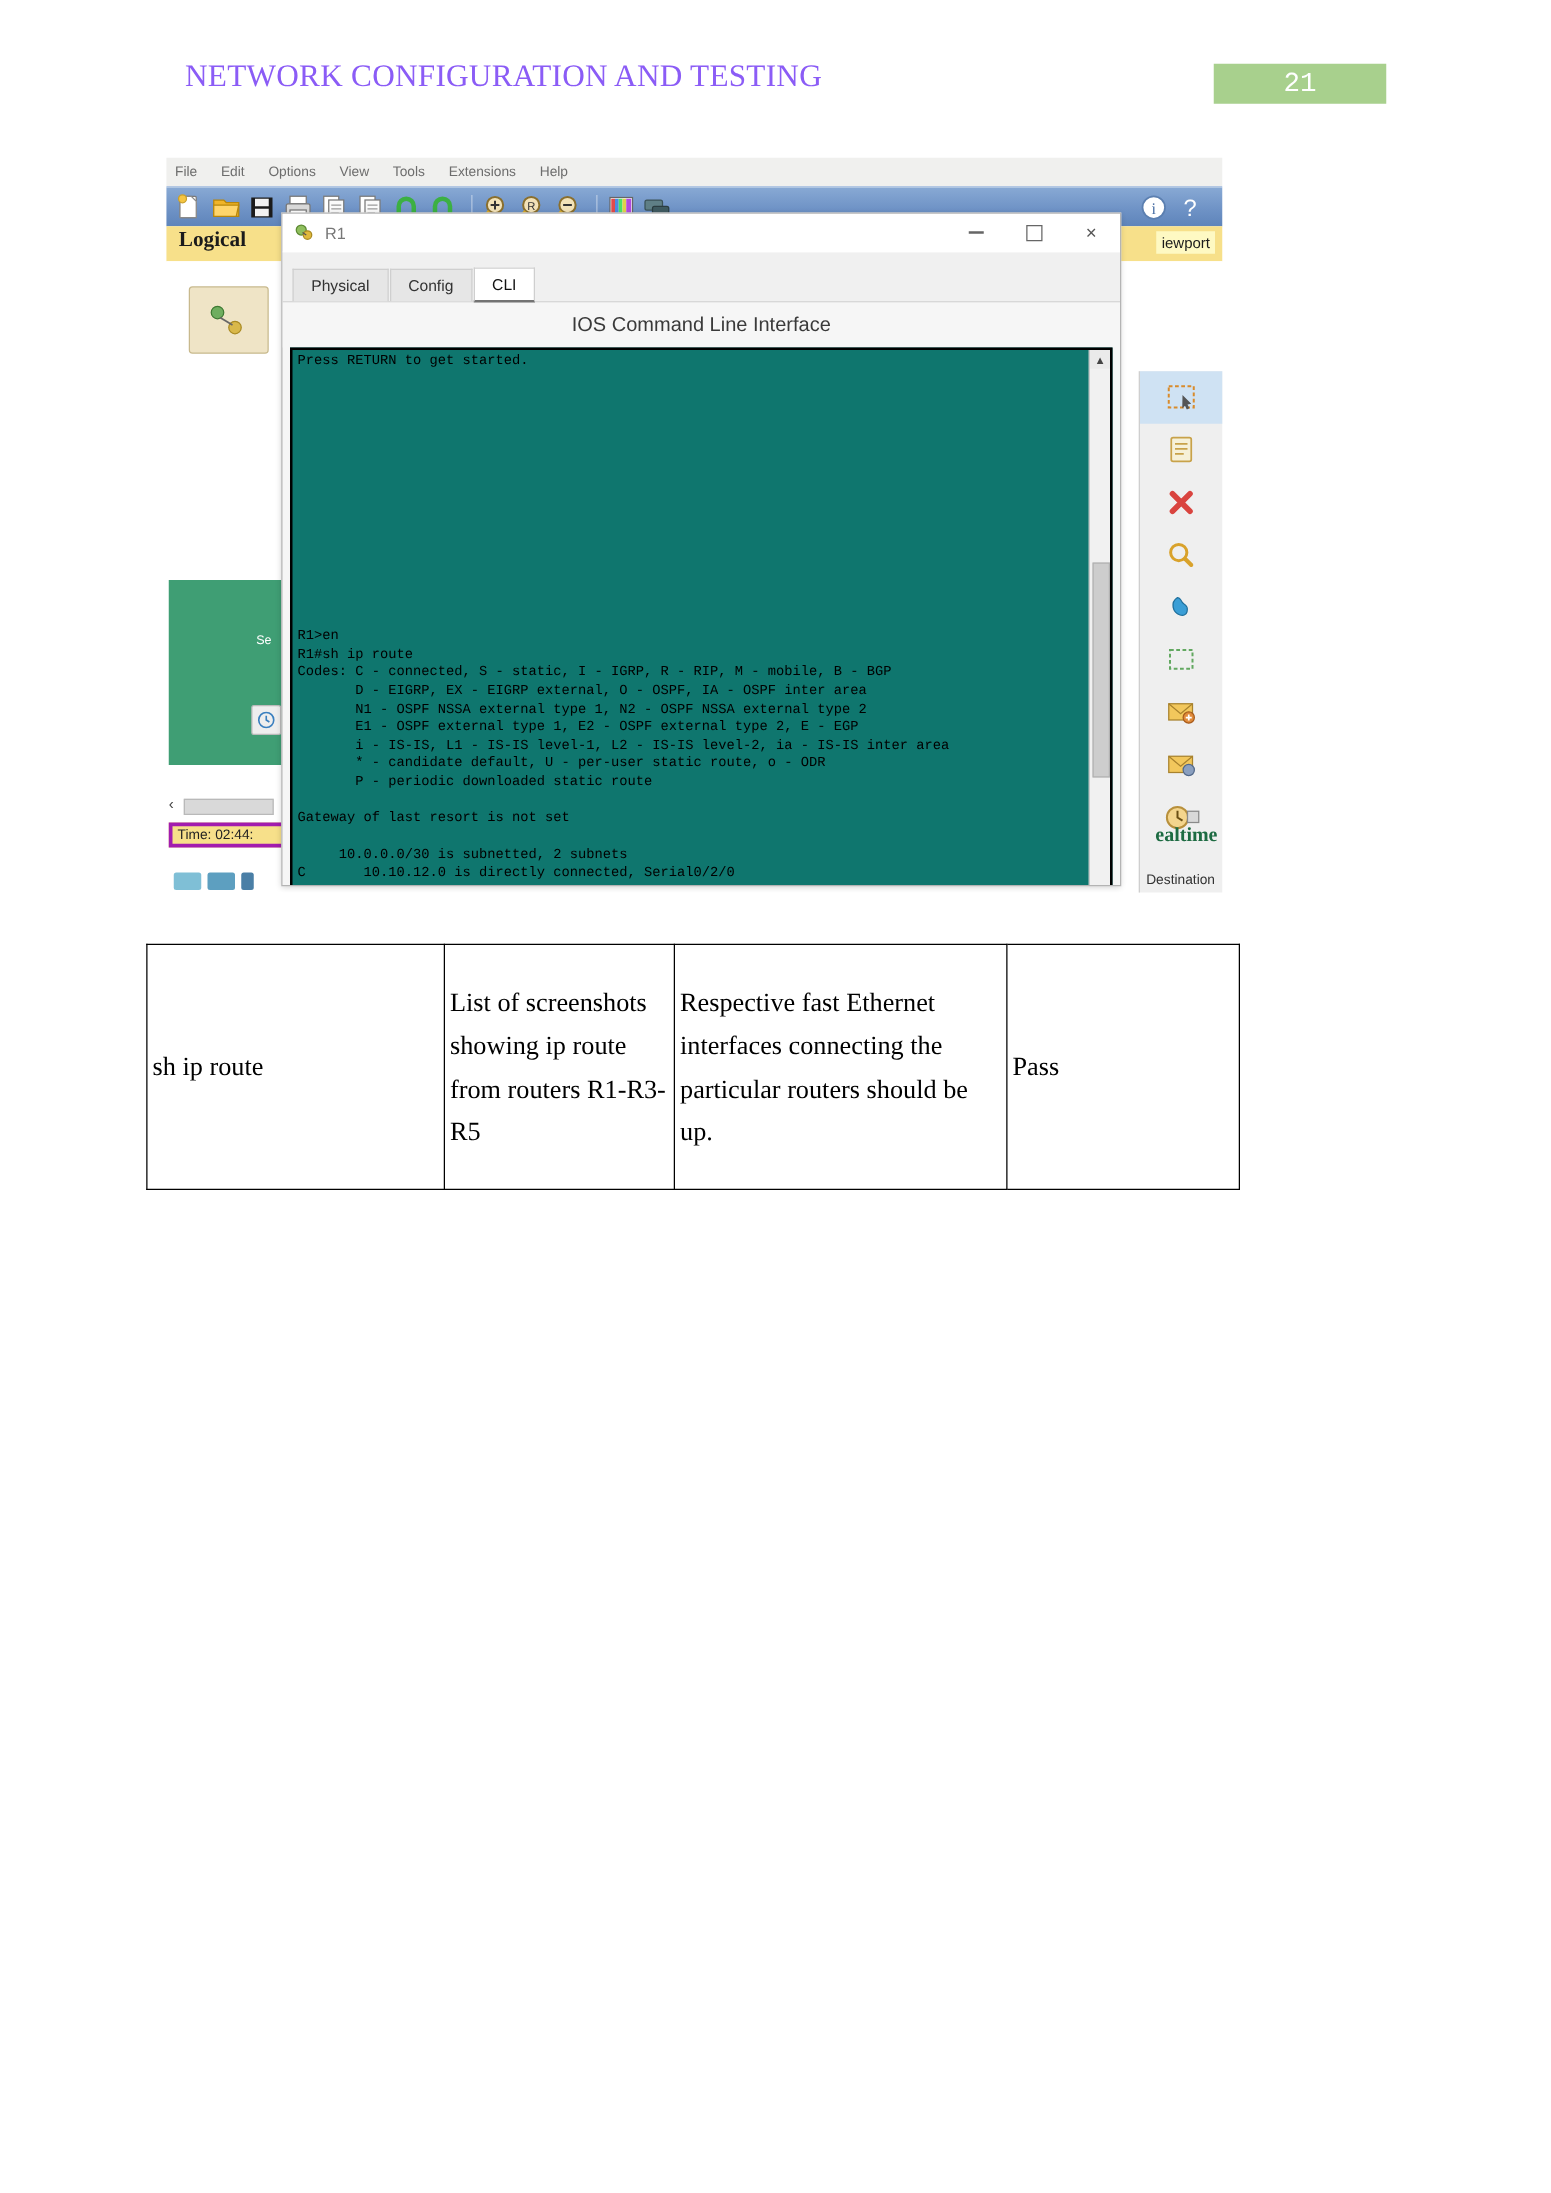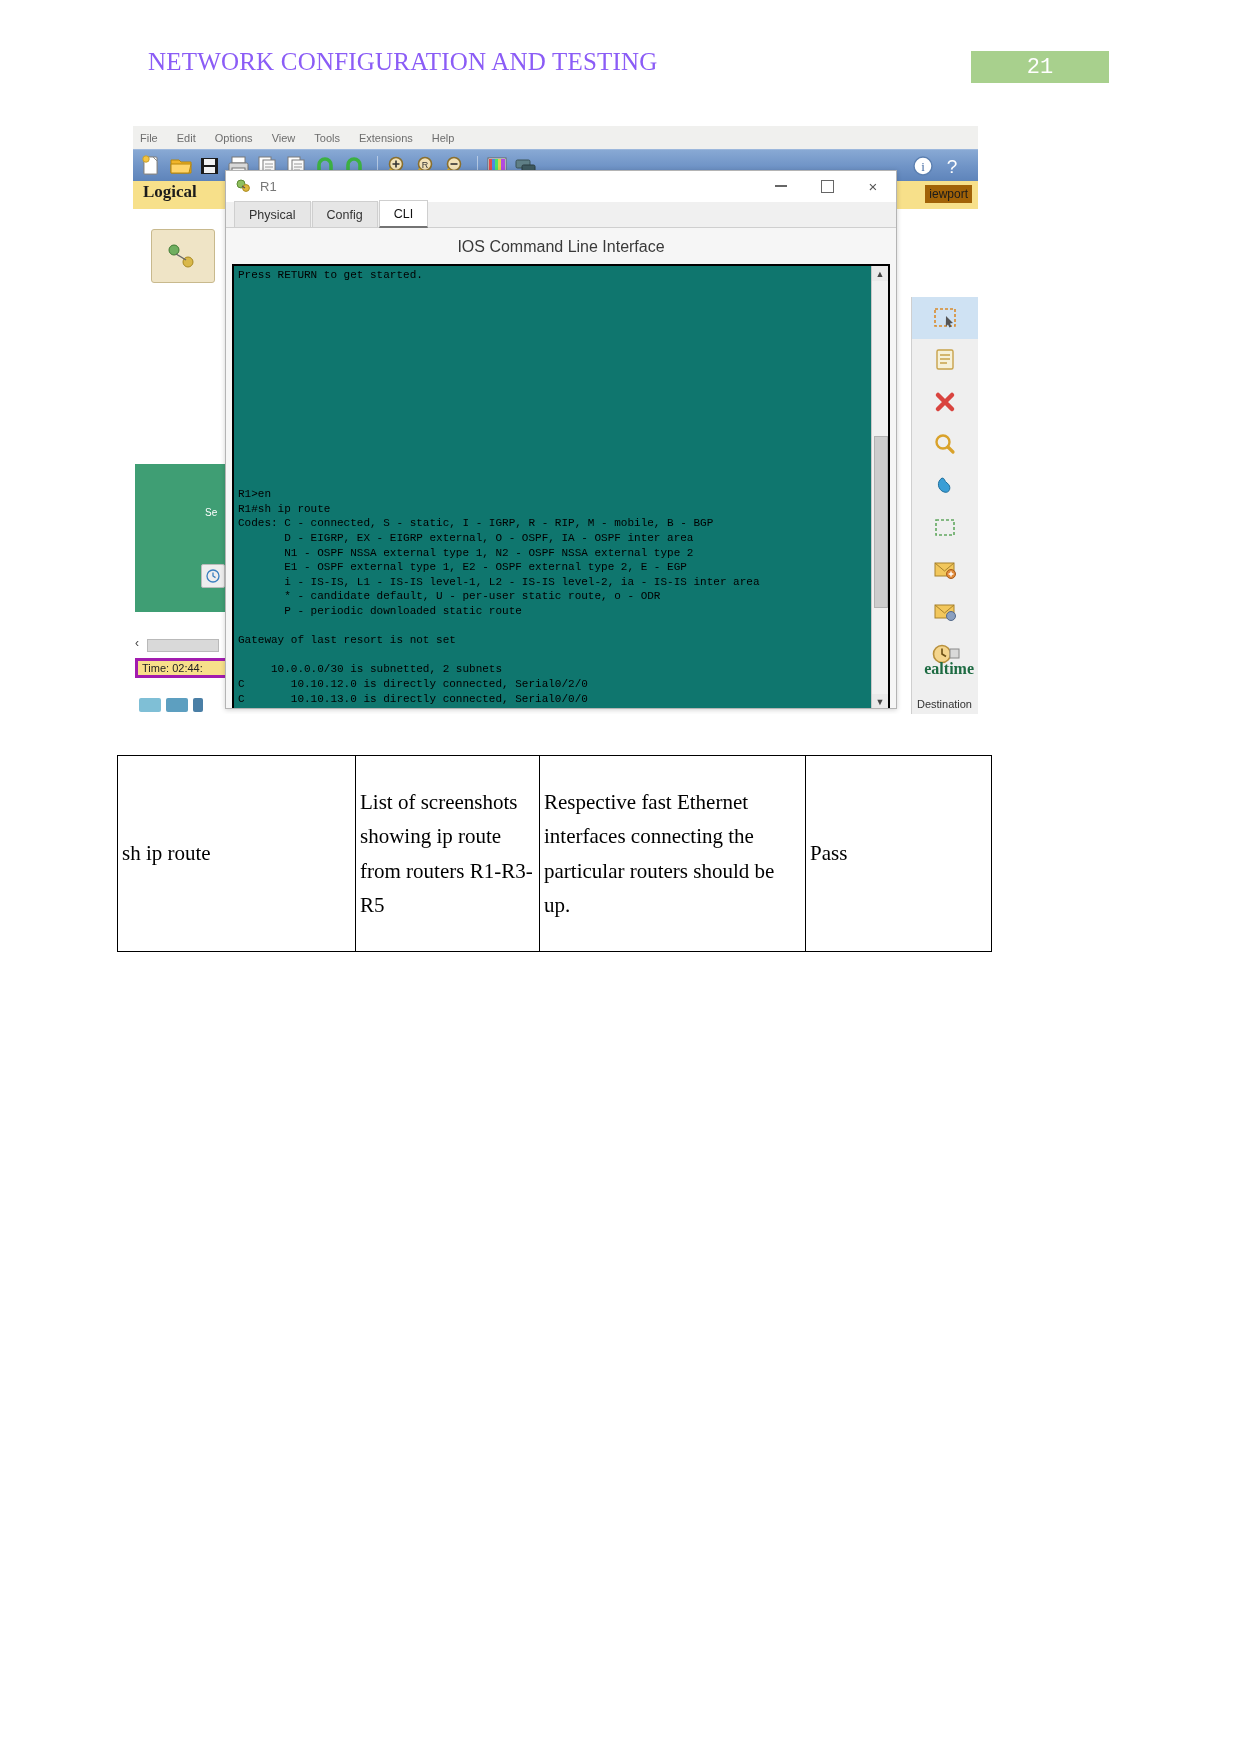--- a/index.html
+++ b/index.html
@@ -113,21 +113,21 @@
     font-family: "Liberation Serif", serif;
     font-weight: bold;
     font-size: 17px;
     color: #1b1b1b;
   }
   .viewport-label {
     position: absolute;
     right: 6px; top: 59px;
     font-size: 12px;
     color: #1b1b1b;
-    background: #a16207;
+    background: #fef9c3;
     padding: 2px 4px;
   }
   .subbar-yellow {
     position: absolute;
     left: 0; top: 55px;
     width: 845px; height: 28px;
     background: #f7e08a;
   }
 
   
@@ -278,21 +278,21 @@
     display: flex;
     align-items: center;
     justify-content: center;
     font-size: 15px;
     color: #555;
   }
   .wc-min-bar { width: 12px; height: 1.5px; background: #666; }
   .wc-max-box { width: 11px; height: 11px; border: 1.5px solid #666; }
 
   .r1-tabs {
-    height: 26px;
+    height: 40px;
     background: #f0f0f0;
     display: flex;
     align-items: flex-end;
     padding-left: 8px;
     box-sizing: border-box;
     border-bottom: 1px solid #cfcfcf;
   }
   .r1-tab {
     height: 25px;
     padding: 0 14px;

